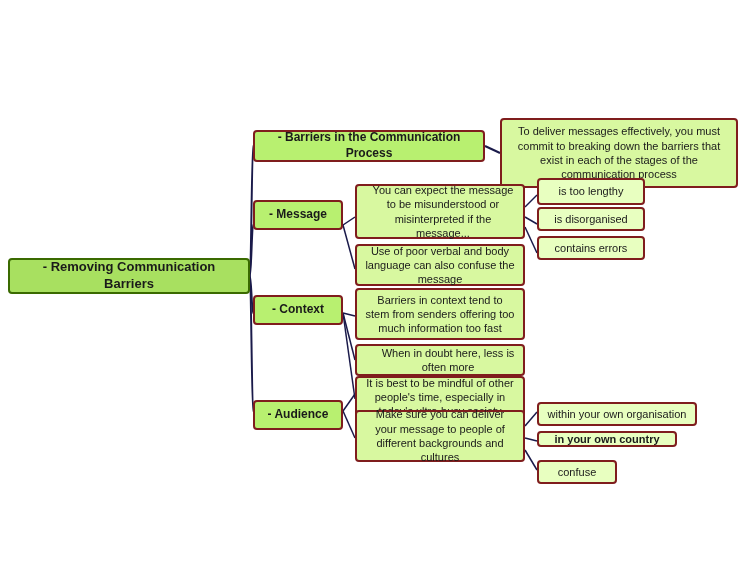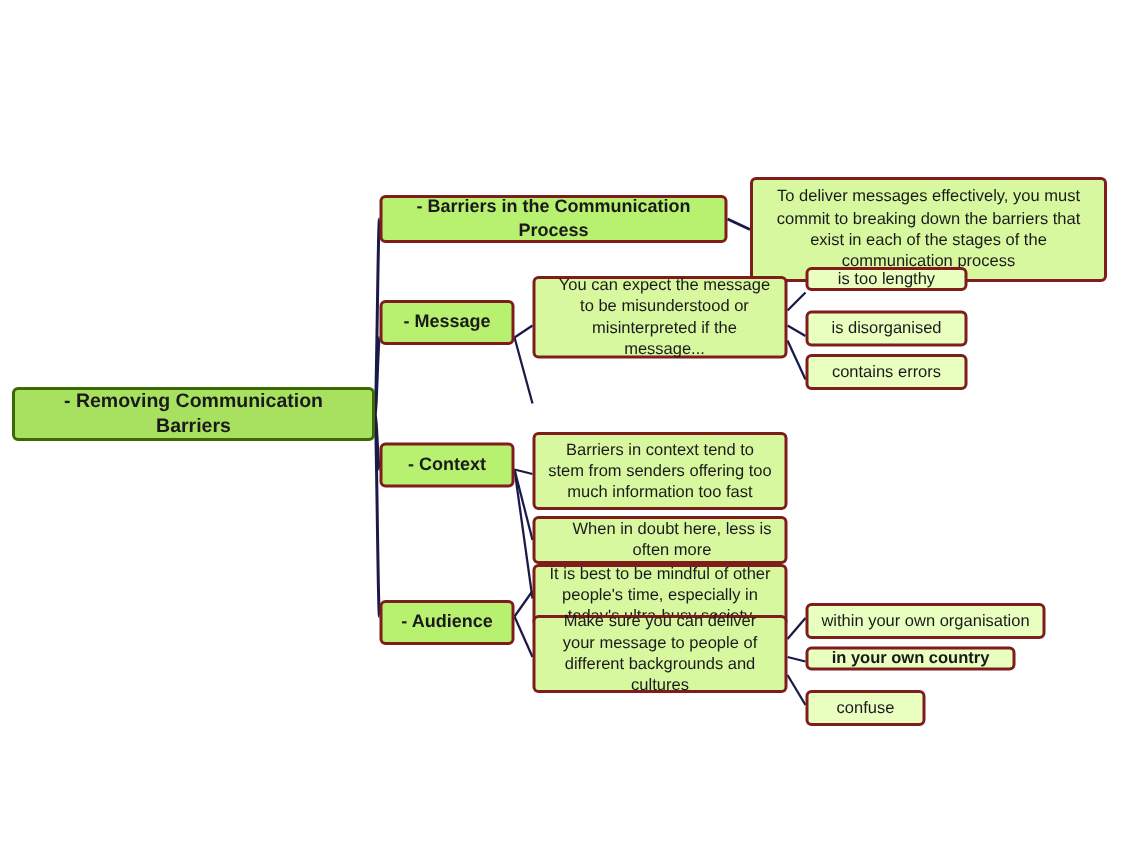--- a/index.html
+++ b/index.html
@@ -92,23 +92,24 @@
     <line x1="525" y1="450" x2="537" y2="470" stroke="#1a1a4a" stroke-width="1.5"></line>
   </svg>
 
   <div class="node root" style="left:8px; top:258px; width:242px; height:36px;">- Removing Communication Barriers</div>
 
   <div class="node branch" style="left:253px; top:130px; width:232px; height:32px;">- Barriers in the Communication Process</div>
   <div class="node branch" style="left:253px; top:200px; width:90px; height:30px;">- Message</div>
 
   <div class="node leaf" style="left:500px; top:118px; width:238px; height:70px;">To deliver messages effectively, you must commit to breaking down the barriers that exist in each of the stages of the communication process</div>
   <div class="node leaf" style="left:355px; top:184px; width:170px; height:55px;padding-left:14px;">You can expect the message to be misunderstood or misinterpreted if the message...</div>
-  <div class="node detail" style="left:537px; top:178px; width:108px; height:16px;">is too lengthy</div>
+  <div class="node detail" style="left:537px; top:178px; width:108px; height:27px;">is too lengthy</div>
   <div class="node detail" style="left:537px; top:207px; width:108px; height:24px;">is disorganised</div>
   <div class="node detail" style="left:537px; top:236px; width:108px; height:24px;">contains errors</div>
+  <div class="node leaf" style="left:355px; top:244px; width:170px; height:42px;">Use of poor verbal and body language can also confuse the message</div>
 
   <div class="node branch" style="left:253px; top:295px; width:90px; height:30px;">- Context</div>
   <div class="node leaf" style="left:355px; top:288px; width:170px; height:52px;">Barriers in context tend to stem from senders offering too much information too fast</div>
   <div class="node leaf" style="left:355px; top:344px; width:170px; height:32px;padding-left:24px;">When in doubt here, less is often more</div>
   <div class="node leaf" style="left:355px; top:376px; width:170px; height:42px;">It is best to be mindful of other people's time, especially in today's ultra-busy society</div>
 
   <div class="node branch" style="left:253px; top:400px; width:90px; height:30px;">- Audience</div>
   <div class="node leaf" style="left:355px; top:410px; width:170px; height:52px;">Make sure you can deliver your message to people of different backgrounds and cultures</div>
   <div class="node detail" style="left:537px; top:402px; width:160px; height:24px;">within your own organisation</div>
   <div class="node detail" style="left:537px; top:431px; width:140px; height:16px;font-weight:bold;">in your own country</div>

